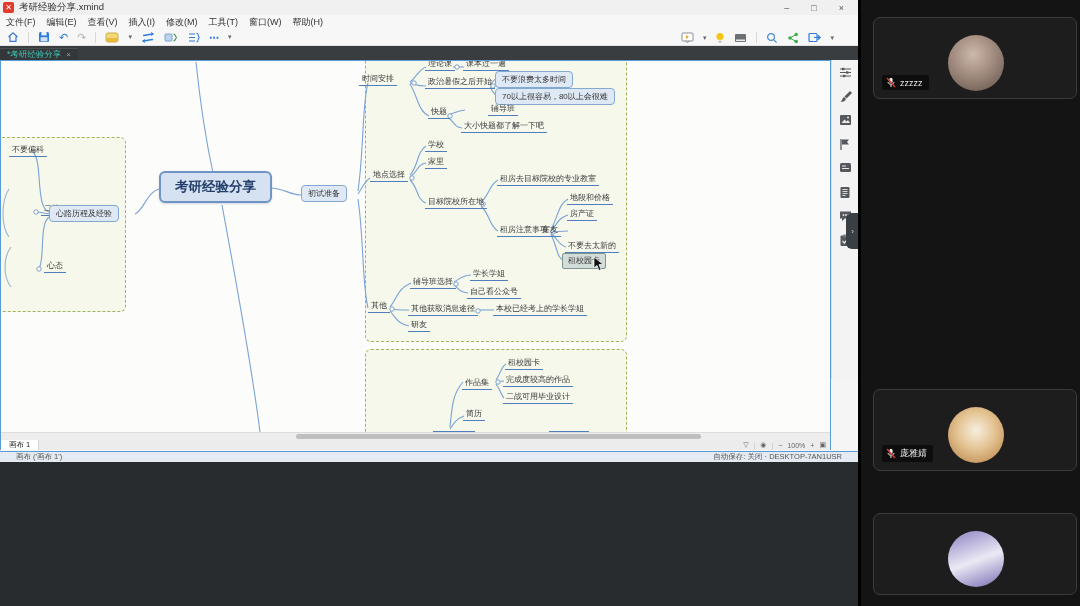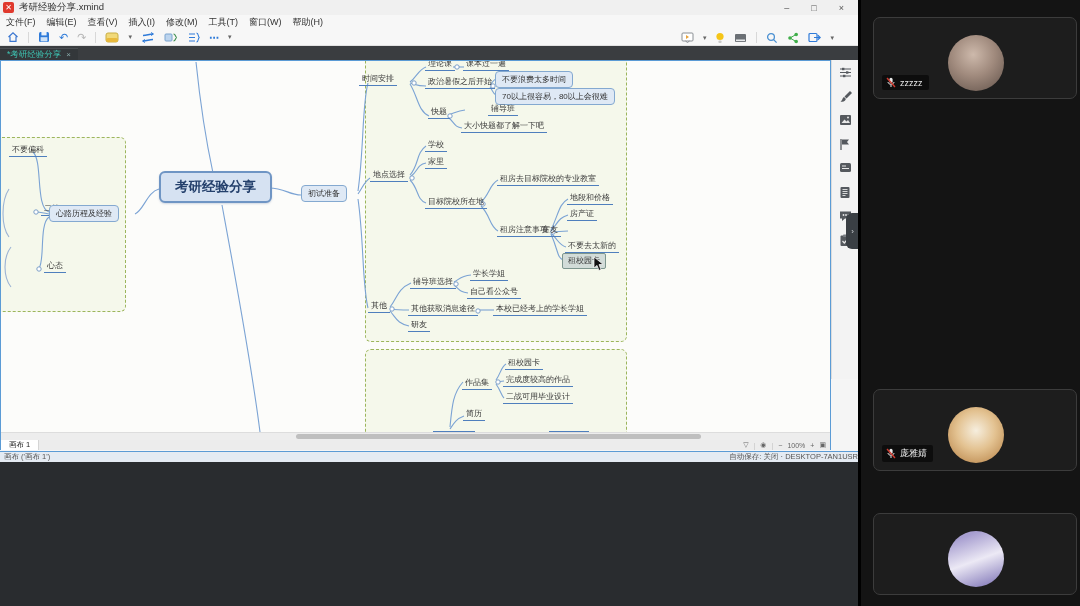--- a/index.html
+++ b/index.html
@@ -50,21 +50,21 @@
   
   #hscroll { left:0; top:371px; width:829px; height:8px; background:#ededed; border-top:1px solid #ddd; }
   #hthumb { left:295px; top:1px; width:405px; height:5px; background:#bfbfbf; border-radius:3px; }
   #sheetrow { left:0; top:379px; width:829px; height:10px; background:#ececec; display:flex; align-items:center; }
   .sheet-tab { height:10px; background:#fff; border-right:1px solid #d5d5d5; font-size:7.5px;
     color:#222; padding:0 8px; display:flex; align-items:center; }
   .zoomctl { position:absolute; right:4px; top:0; height:10px; display:flex; align-items:center; gap:5px;
     font-size:7px; color:#666; }
   #statusbar { left:0; top:451px; width:858px; height:11px; background:#e4ebf3; border-top:1px solid #5b9bd5;
     display:flex; align-items:center; font-size:7.5px; color:#555; }
-  #statusbar .sr { margin-left:auto; margin-right:0; }
+  #statusbar .sr { margin-left:auto; margin-right:16px; }
 
   
   #panelstrip { left:831px; top:60px; width:27px; height:319px; background:#f3f3f3; border-left:1px solid #dcdcdc; }
   .pic { position:absolute; left:7px; }
   #handle { left:846px; top:213px; width:13px; height:36px; background:#3a3f44; border-radius:6px 0 0 6px;
     color:#cfd3d7; font-size:8px; display:flex; align-items:center; justify-content:center; }
 
   
   #sidebar { left:858px; top:0; width:222px; height:606px; background:#141414; border-left:3px solid #000; }
   .tile { position:absolute; left:12px; width:204px; height:82px; background:#1d1d1d;
@@ -399,21 +399,21 @@
           <path d="M3.5 7 L5.3 9 L8.8 5" stroke="#e8e8e8" stroke-width="1.2" fill="none"></path>
         </svg>
     </span>
   </div>
 
   <div id="handle" class="abs">
     <span>›</span>
   </div>
 
   <div id="statusbar" class="abs">
-    <span style="margin-left:4px">画布 ('画布 1')</span>
+    <span style="margin-left:16px">画布 ('画布 1')</span>
     <span class="sr">自动保存: 关闭  ·  DESKTOP-7AN1USR</span>
   </div>
 </div>
 
 <div id="sidebar" class="abs">
 
   <div class="tile" style="top:17px">
     <div class="avatar av1"></div>
     <div class="namechip">
       <svg width="10" height="11" viewBox="0 0 10 11">

